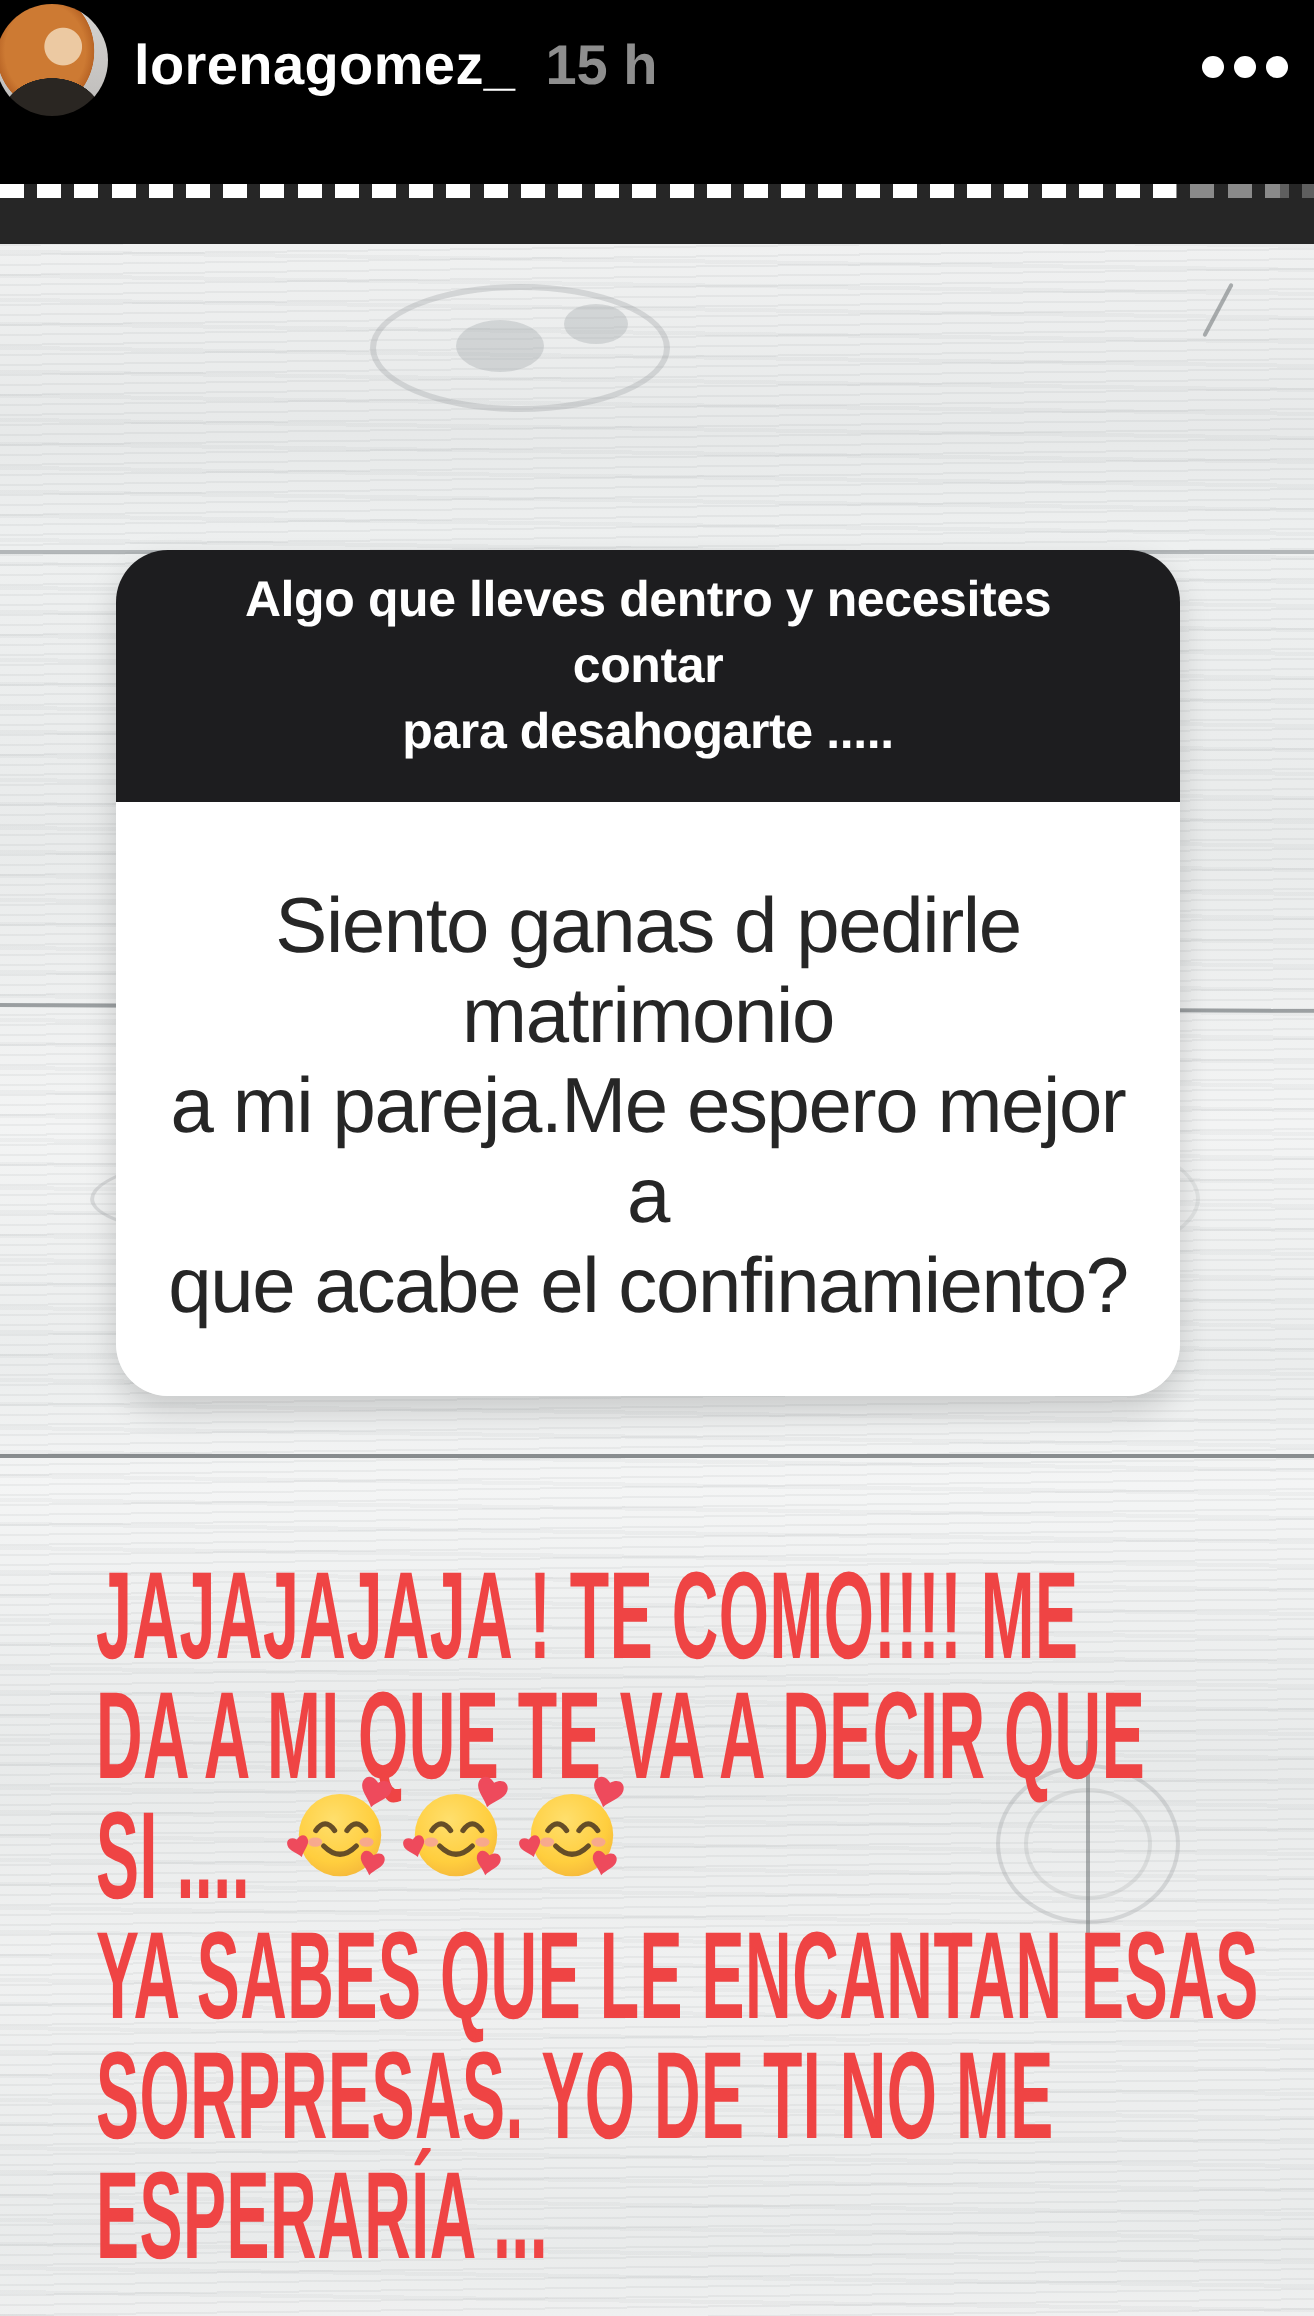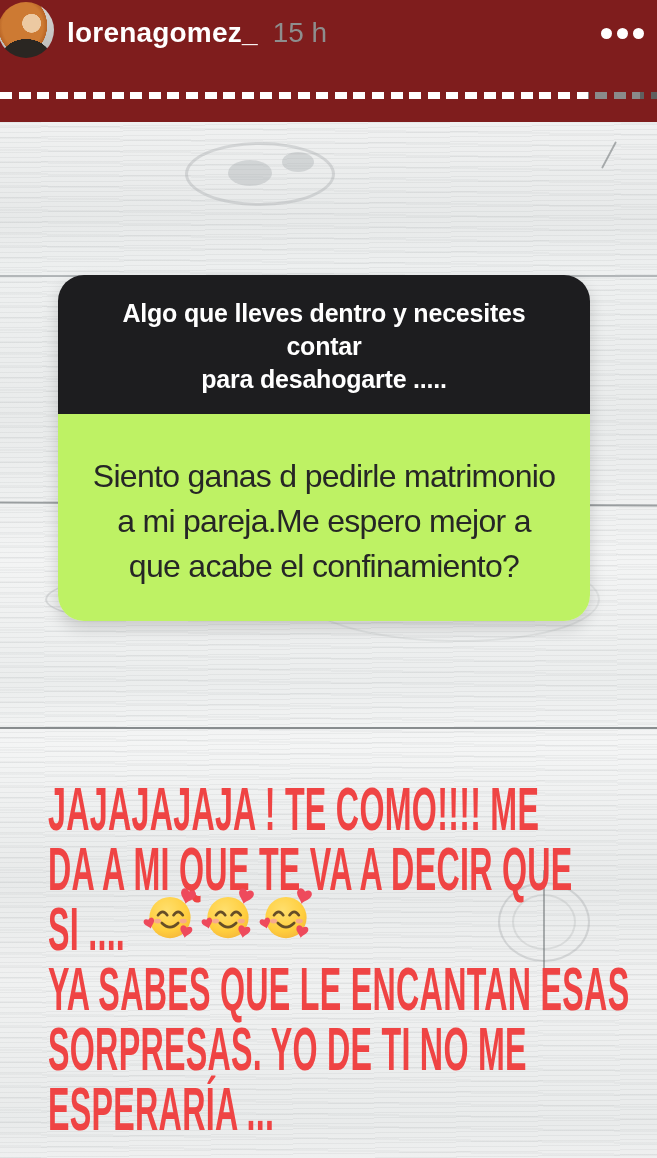--- a/index.html
+++ b/index.html
@@ -21,58 +21,58 @@
   .plank{position:absolute;left:-5px;width:670px;height:2px;background:rgba(128,133,136,0.75);}
   .plank.p1{top:153px;background:rgba(140,145,148,0.6);}
   .plank.p2{top:381px;transform:rotate(0.25deg);}
   .plank.p3{top:605px;background:rgba(110,115,118,0.8);}
   .knot{position:absolute;border-radius:50%;border:3px solid rgba(148,153,156,0.30);}
   .knot-inner{position:absolute;border-radius:50%;background:rgba(160,165,168,0.35);}
   .knot-crack{position:absolute;width:2px;background:rgba(110,114,117,0.55);border-radius:2px;}
   .swirl{position:absolute;border-radius:50%;border:2px solid rgba(150,155,158,0.28);}
 
   
-  .story-header{position:absolute;left:0;top:0;width:657px;height:122px;background:#7f1d1d;}
+  .story-header{position:absolute;left:0;top:0;width:657px;height:92px;background:#000000;}
   .avatar{
     position:absolute;left:-2px;top:2px;width:56px;height:56px;border-radius:50%;overflow:hidden;
     background:
       radial-gradient(circle at 60% 38%, #ecc9a2 0 19%, rgba(0,0,0,0) 20%),
       radial-gradient(ellipse 46% 38% at 50% 104%, #2a2622 0 99%, rgba(0,0,0,0) 100%),
       radial-gradient(ellipse 62% 72% at 44% 42%, #cd7a33 0 58%, #b96526 70%, rgba(0,0,0,0) 71%),
       linear-gradient(180deg,#d6d4d2 0%,#bdbbb9 100%);
   }
   .header-row{position:absolute;left:67px;top:0;height:66px;display:flex;align-items:center;gap:15px;}
   .username{color:#ffffff;font-size:28px;font-weight:700;letter-spacing:0.2px;}
-  .time{color:#8e8e8e;font-size:28px;font-weight:400;}
+  .time{color:#8e8e8e;font-size:28px;font-weight:700;}
   .menu-dots{position:absolute;right:13px;top:28px;display:flex;gap:5px;cursor:pointer;}
   .menu-dots i{width:11px;height:11px;border-radius:50%;background:#ffffff;}
 
   
   .progress{
     position:absolute;left:0;top:92px;width:657px;height:7px;
     background:linear-gradient(90deg,#ffffff 0 588px,#8a8a8a 588px 640px,#5f5f5f 640px);
     -webkit-mask-image:repeating-linear-gradient(90deg,#000 0 12px,transparent 12px 18.6px);
             mask-image:repeating-linear-gradient(90deg,#000 0 12px,transparent 12px 18.6px);
   }
 
   
   .sticker{
     position:absolute;left:58px;top:275px;width:532px;border-radius:26px;
     box-shadow:0 7px 16px rgba(0,0,0,0.16);cursor:pointer;
   }
   .sticker-prompt{
     background:#1d1d1f;color:#ffffff;border-radius:26px 26px 0 0;
-    min-height:105px;padding:22px 26px 18px;
+    min-height:105px;padding:9px 26px 18px;
     font-size:25px;font-weight:700;line-height:33px;text-align:center;
     white-space:pre-line;letter-spacing:-0.2px;
   }
   .sticker-answer{
-    background:#bef264;color:#262626;border-radius:0 0 26px 26px;
+    background:#ffffff;color:#262626;border-radius:0 0 26px 26px;
     min-height:185px;padding:40px 18px 32px;
-    font-size:32px;font-weight:400;line-height:45px;text-align:center;
+    font-size:39px;font-weight:400;line-height:45px;text-align:center;
     white-space:pre-line;letter-spacing:-0.7px;
   }
 
   
   .caption{position:absolute;left:48px;top:779px;width:600px;color:#ef4444;}
   .cap-line{
     width:1200px;font-size:62px;font-weight:700;line-height:60px;
     transform:scaleX(0.52);transform-origin:left top;white-space:nowrap;
     letter-spacing:0.5px;
   }

